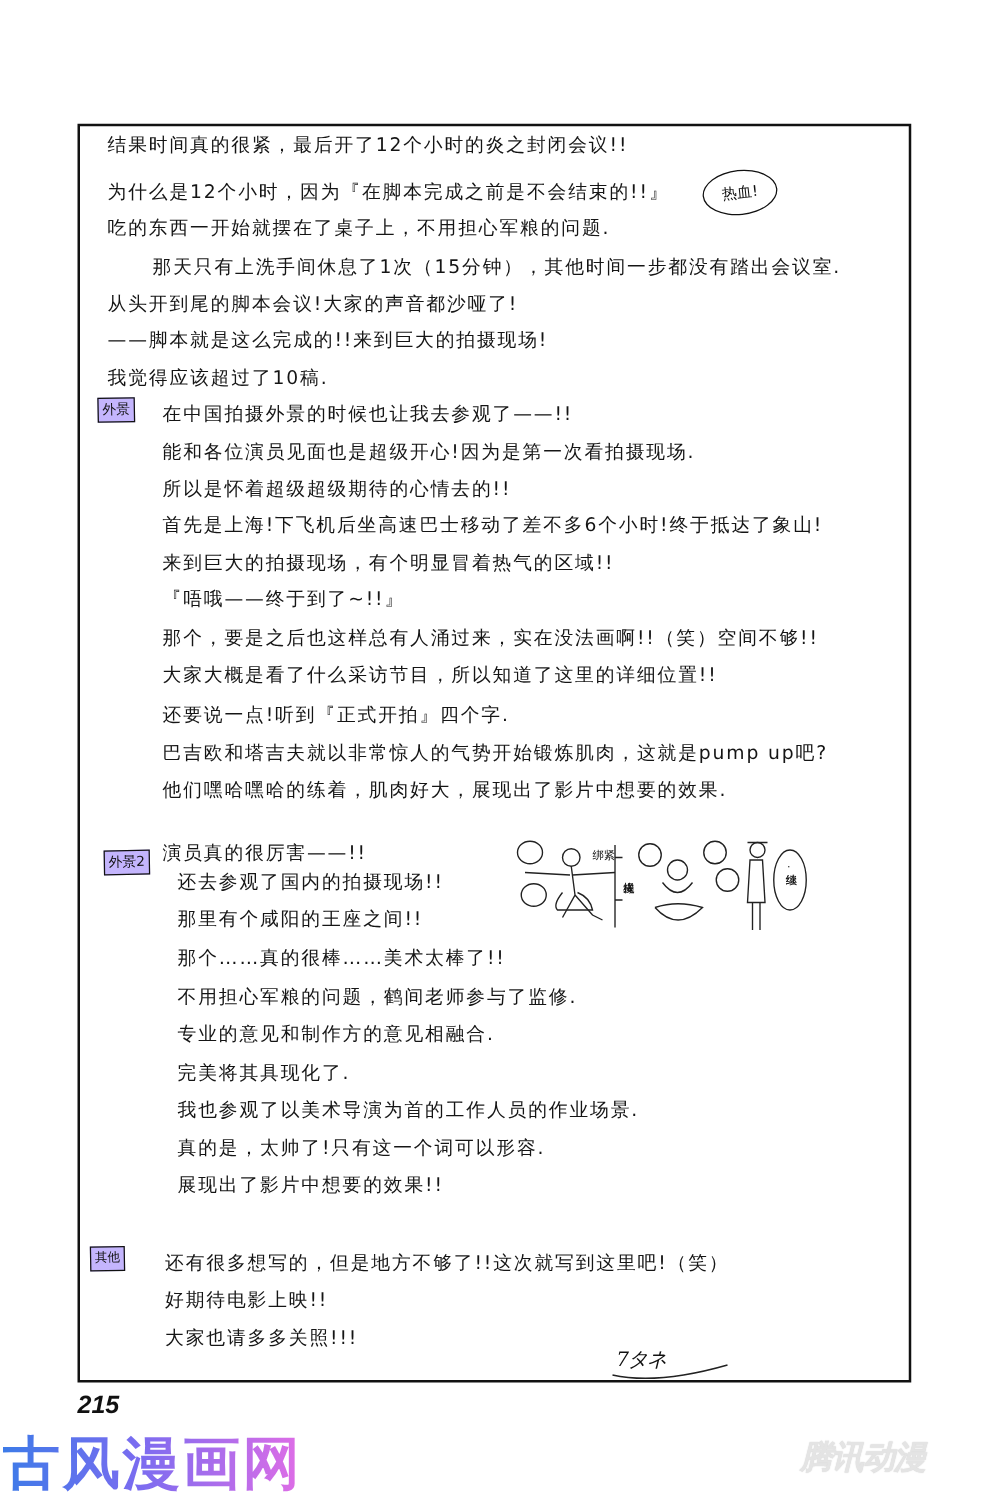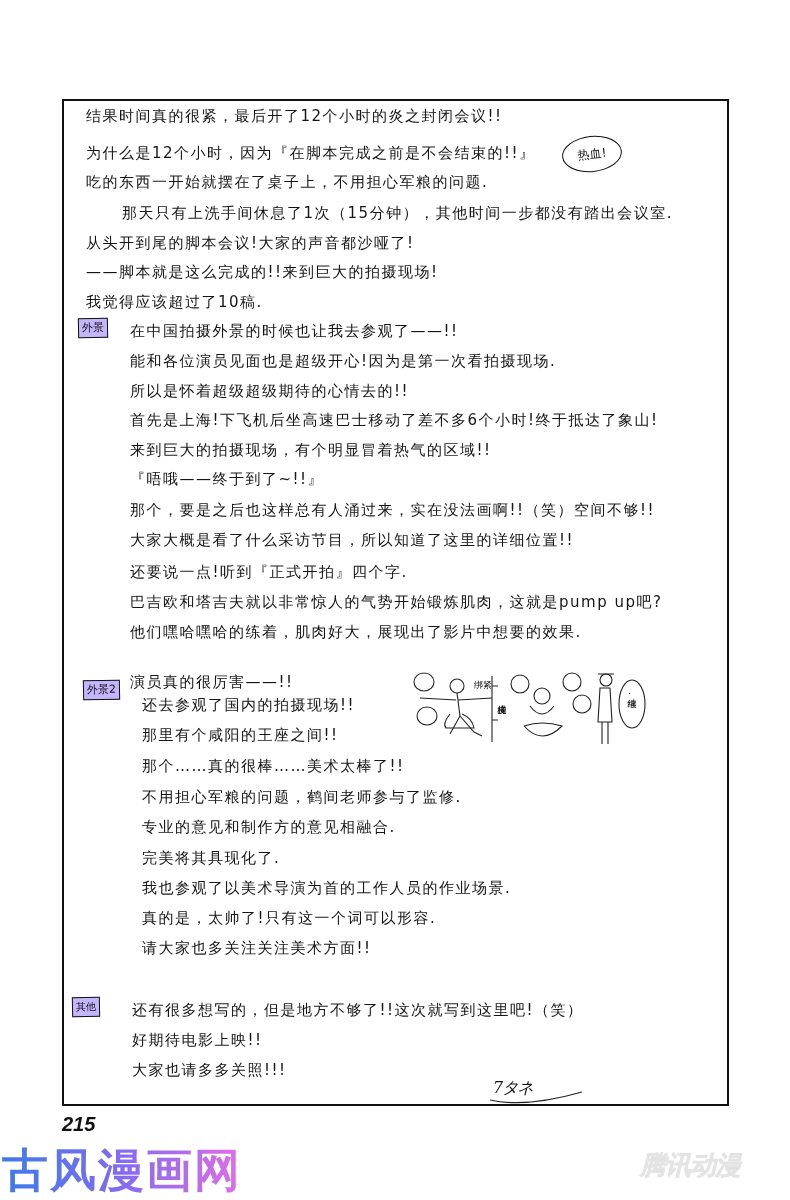--- a/index.html
+++ b/index.html
@@ -80,21 +80,21 @@
 
 <div class="tag" style="left:83px; top:680px;">外景2</div>
 <div class="line" style="left:142px; top:695px;">还去参观了国内的拍摄现场!!</div>
 <div class="line" style="left:142px; top:725px;">那里有个咸阳的王座之间!!</div>
 <div class="line" style="left:142px; top:756px;">那个……真的很棒……美术太棒了!!</div>
 <div class="line" style="left:142px; top:787px;">不用担心军粮的问题，鹤间老师参与了监修.</div>
 <div class="line" style="left:142px; top:817px;">专业的意见和制作方的意见相融合.</div>
 <div class="line" style="left:142px; top:848px;">完美将其具现化了.</div>
 <div class="line" style="left:142px; top:878px;">我也参观了以美术导演为首的工作人员的作业场景.</div>
 <div class="line" style="left:142px; top:908px;">真的是，太帅了!只有这一个词可以形容.</div>
-<div class="line" style="left:142px; top:938px;">请大家也多关注关注美术方面!!</div>
+<div class="line" style="left:142px; top:938px;">展现出了影片中想要的效果!!</div>
 
 <div class="sketch">
   <svg width="240" height="90" viewBox="0 0 240 90">
     <g fill="none" stroke="#222" stroke-width="1.1">
 
       <circle cx="45" cy="22" r="7"></circle>
       <path d="M45 29 L48 52 L38 70 M48 52 L62 68 L70 72 M44 36 L8 34 M46 36 L80 34"></path>
       <path d="M38 50 Q30 60 34 64 L62 64 Q60 54 50 50"></path>
       <line x1="80" y1="12" x2="80" y2="78"></line>
       <path d="M80 22 L86 22 M80 56 L86 56"></path>

